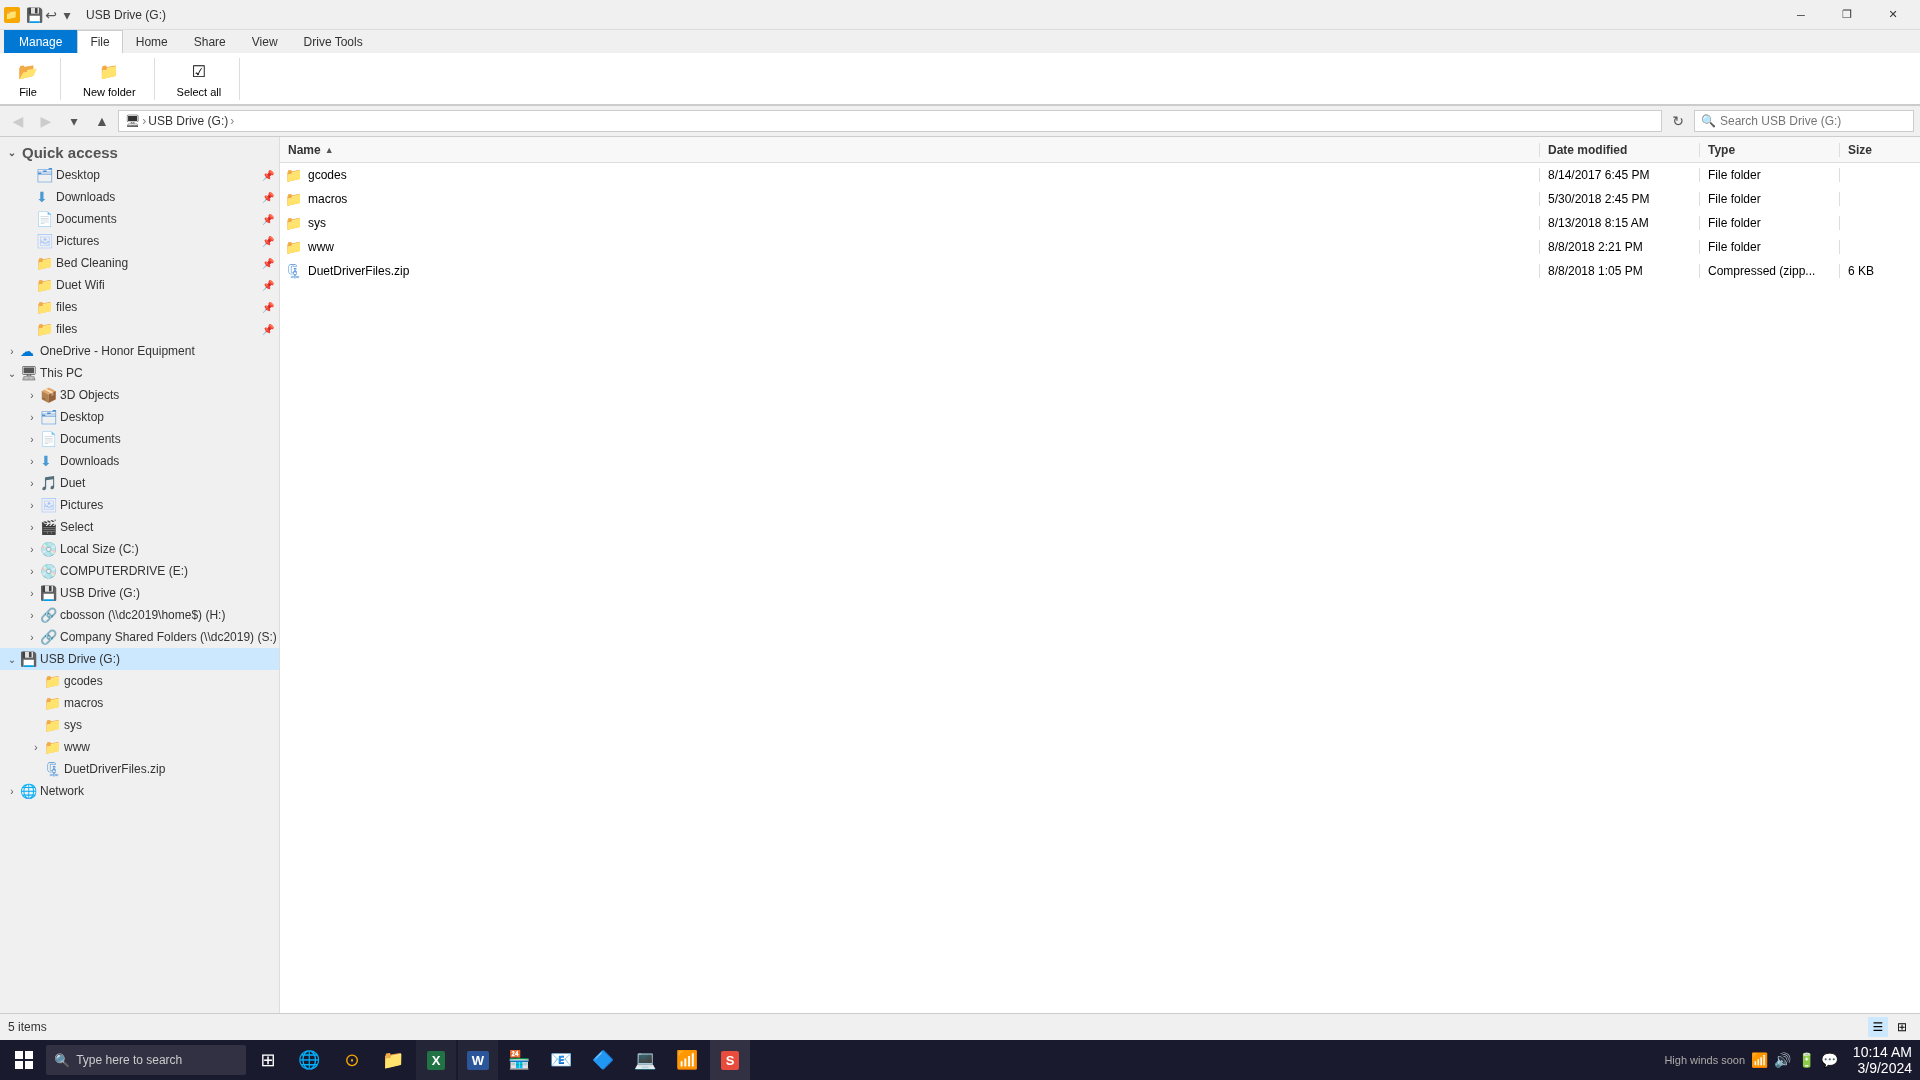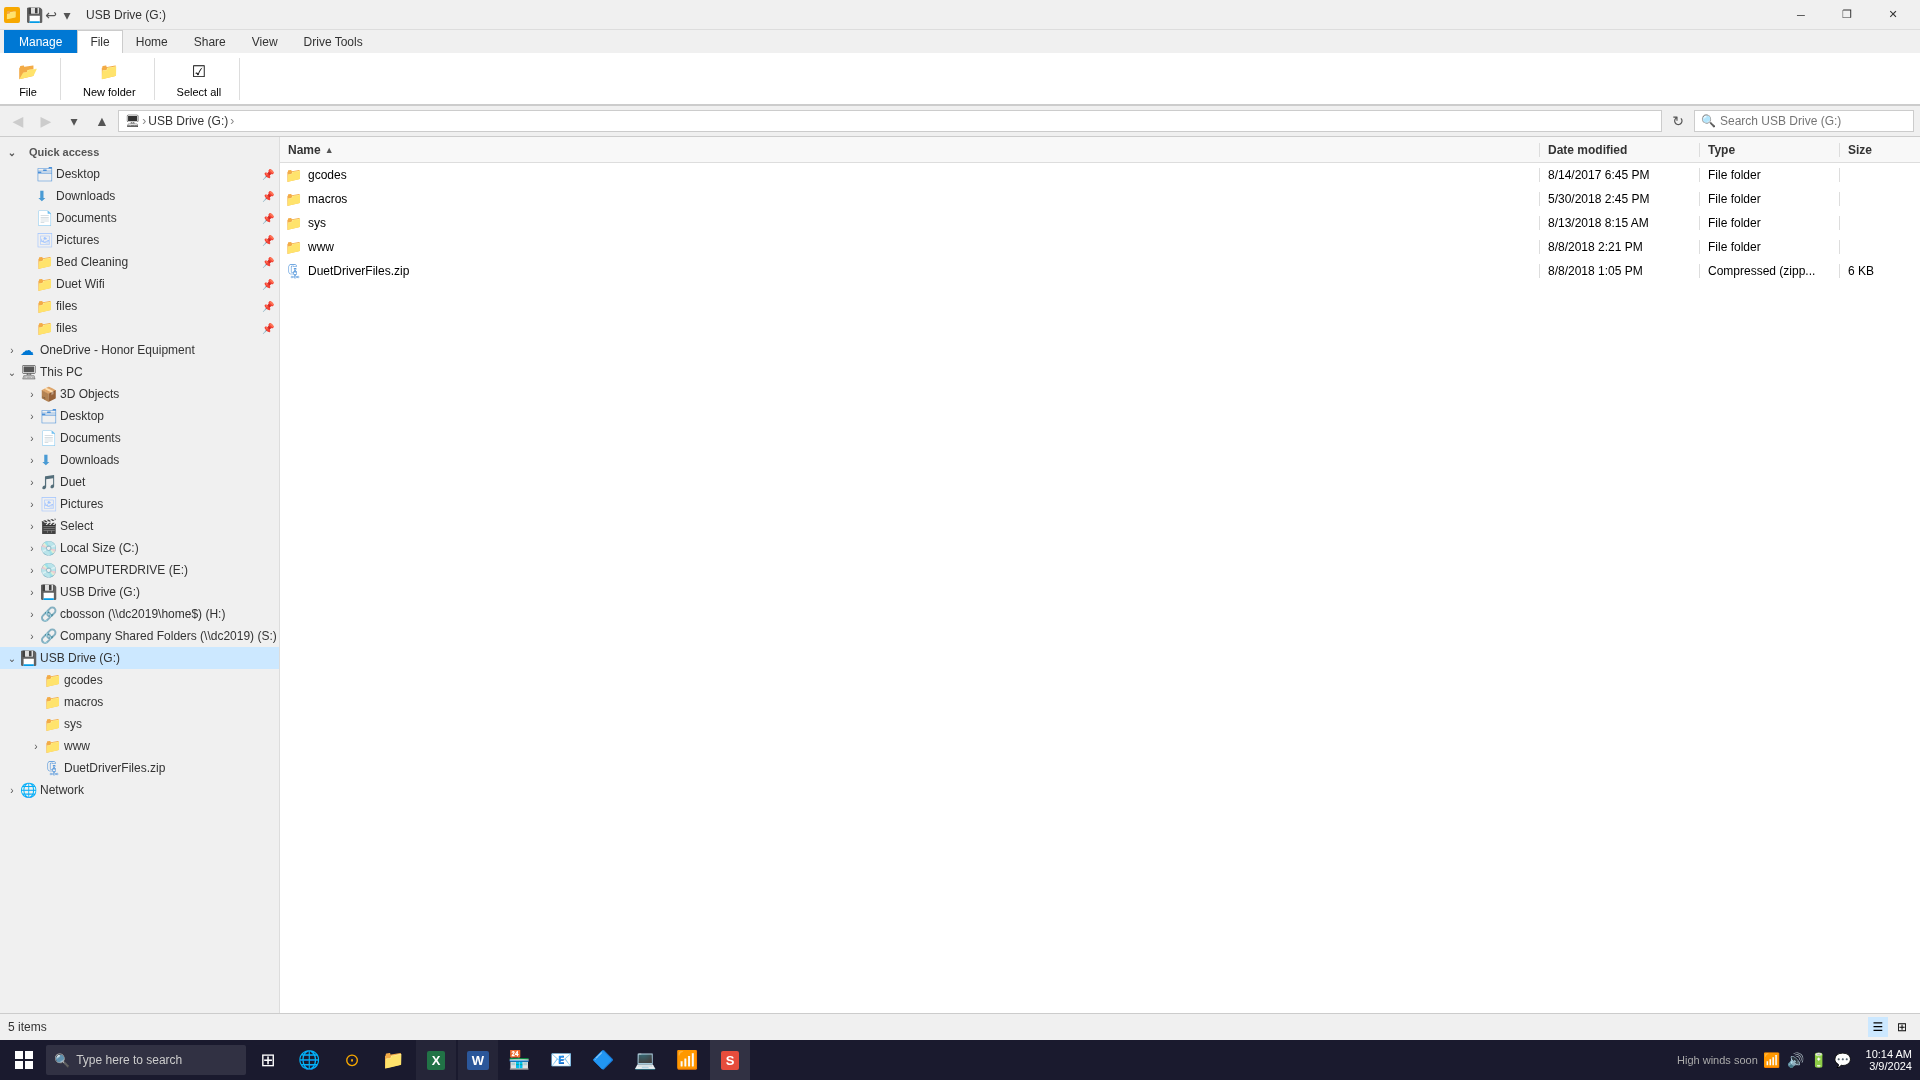--- a/index.html
+++ b/index.html
@@ -83,21 +83,21 @@
 
     
     .taskbar { height: 40px; background: #1a1a2e; display: flex; align-items: center; padding: 0 4px; gap: 2px; }
     .taskbar-start { width: 40px; height: 40px; display: flex; align-items: center; justify-content: center; cursor: pointer; }
     .taskbar-search { display: flex; align-items: center; background: rgba(255,255,255,0.1); border-radius: 2px; height: 30px; padding: 0 8px; gap: 6px; min-width: 200px; cursor: pointer; }
     .taskbar-search span { color: #ccc; font-size: 12px; }
     .taskbar-btn { width: 40px; height: 40px; display: flex; align-items: center; justify-content: center; cursor: pointer; position: relative; }
     .taskbar-spacer { flex: 1; }
     .taskbar-tray { display: flex; align-items: center; gap: 6px; padding: 0 8px; color: white; font-size: 11px; }
     .tray-icon { font-size: 14px; cursor: pointer; }
-    .taskbar-clock { display: flex; flex-direction: column; align-items: flex-end; color: white; font-size: 11px; cursor: pointer; padding: 0 4px; }
+    .taskbar-clock { display: flex; flex-direction: column; align-items: flex-end; color: white; font-size: 14px; cursor: pointer; padding: 0 4px; }
 
     
     .folder-yellow { color: #f7a800; }
     .folder-blue { color: #4a90d9; }
     .file-zip { color: #4a90d9; }
 
     
     .left-panel::-webkit-scrollbar { width: 8px; }
     .left-panel::-webkit-scrollbar-track { background: #f0f0f0; }
     .left-panel::-webkit-scrollbar-thumb { background: #c0c0c0; border-radius: 4px; }
@@ -173,21 +173,21 @@
     </div>
   </div>
 
   <div class="main-layout">
 
     <div class="left-panel">
 
       <div class="tree-section">
         <div class="section-header">
           <div class="tree-expand">⌄</div>
-          <span style="font-size:11px; color:#555; font-weight:600; margin-left:9px;">Quick access</span>
+          <span style="font-size:15px; color:#555; font-weight:600; margin-left:2px;">Quick access</span>
         </div>
 
         <div class="tree-item" style="padding-left:20px;">
           <div class="tree-expand"></div>
           <span class="tree-folder-icon folder-blue">🗂</span>
           <span class="tree-label">Desktop</span>
           <span class="pin-icon">📌</span>
         </div>
         <div class="tree-item" style="padding-left:20px;">
           <div class="tree-expand"></div>

